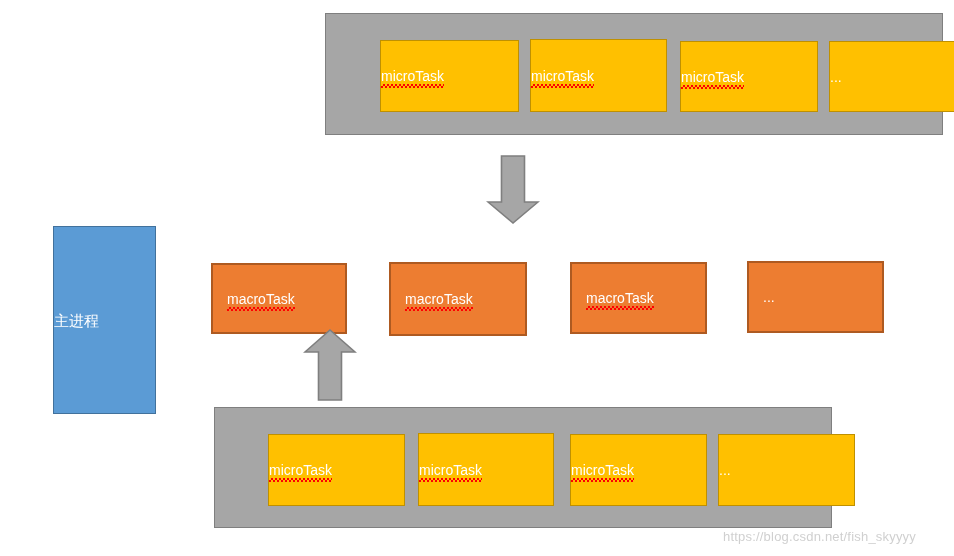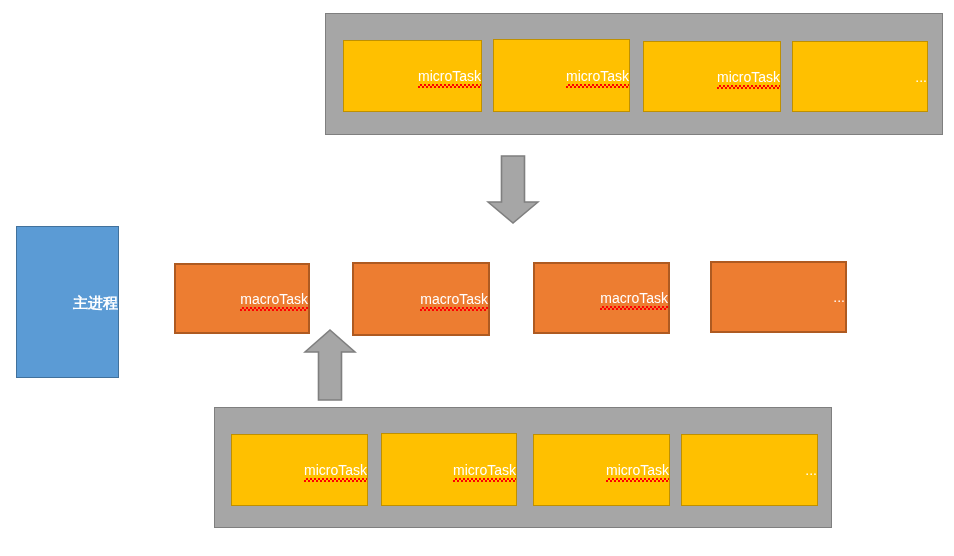--- a/index.html
+++ b/index.html
@@ -25,24 +25,25 @@
     border: 1px solid #7f7f7f;
     box-sizing: border-box;
   }
 
   
   .task-box {
     position: absolute;
     box-sizing: border-box;
     display: flex;
     align-items: center;
-    justify-content: flex-end;
+    justify-content: flex-start;
     color: #ffffff;
     font-size: 14px;
     line-height: 1;
+    margin-left: 37px;
   }
   .task-micro {
     background: #ffc000;
     border: 1px solid #bf9000;
   }
   .task-macro {
     background: #ed7d31;
     border: 2px solid #ae5a21;
     padding-left: 14px;
   }
@@ -118,21 +119,21 @@
   <div class="task-box task-micro" style="left:792px; top:41px; width:136px; height:71px;">
     <span class="label-wrap">
       <span>...</span>
     </span>
   </div>
 
   <svg class="arrow" style="left:486px; top:155px;" width="54" height="70" viewBox="0 0 54 70">
     <polygon points="15.5,1 38.5,1 38.5,47 52,47 27,68 2,47 15.5,47" fill="#a6a6a6" stroke="#7f7f7f" stroke-width="1.6"></polygon>
   </svg>
 
-  <div class="task-box task-main" style="left:16px; top:226px; width:103px; height:152px;font-weight:bold;">
+  <div class="task-box task-main" style="left:16px; top:226px; width:103px; height:188px;">
     <span class="label-wrap">
       <span>主进程</span>
     </span>
   </div>
 
   <div class="task-box task-macro" style="left:174px; top:263px; width:136px; height:71px;">
     <span class="label-wrap">
       <span>macroTask</span>
       <span class="squiggle"></span>
     </span>
@@ -184,14 +185,15 @@
       <span class="squiggle"></span>
     </span>
   </div>
 
   <div class="task-box task-micro" style="left:681px; top:434px; width:137px; height:72px;">
     <span class="label-wrap">
       <span>...</span>
     </span>
   </div>
 
+  <div class="watermark" style="left:723px; top:529px;">https://blog.csdn.net/fish_skyyyy</div>
 
 </div>
 
 </body></html>

